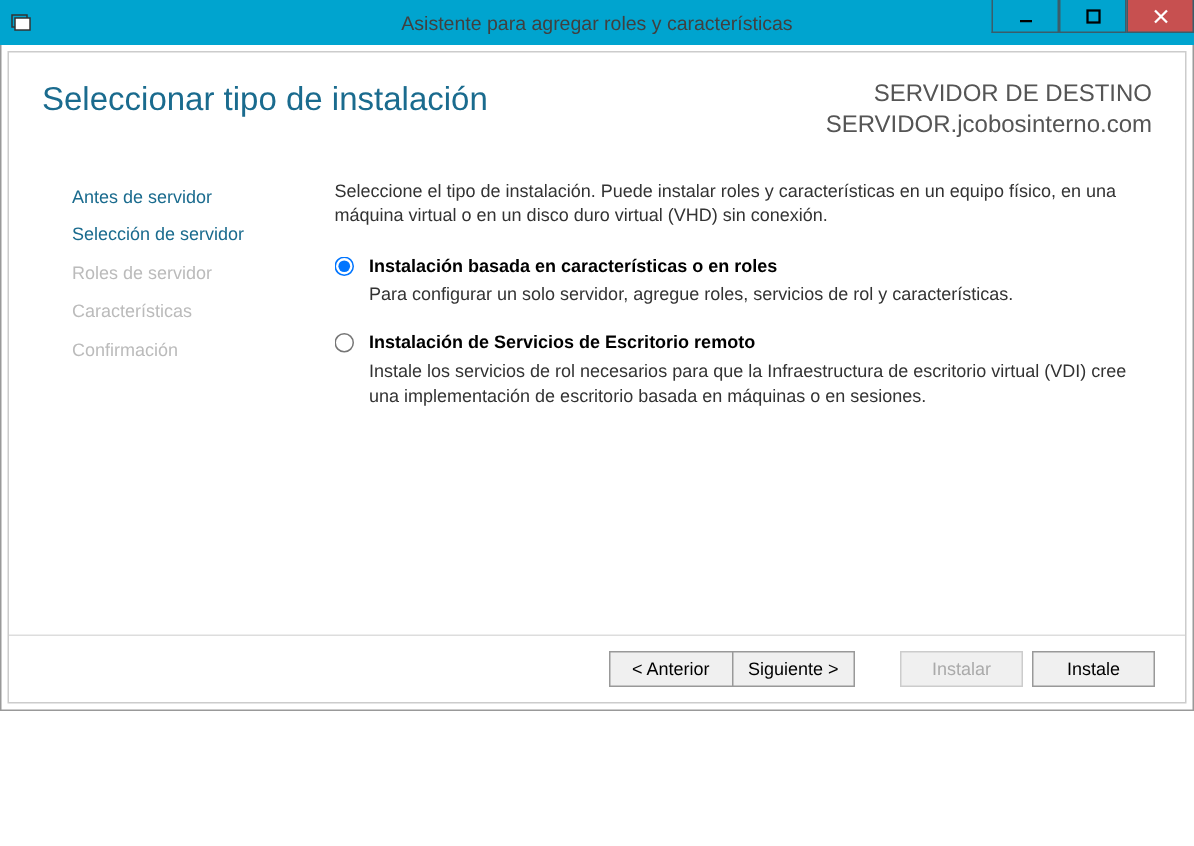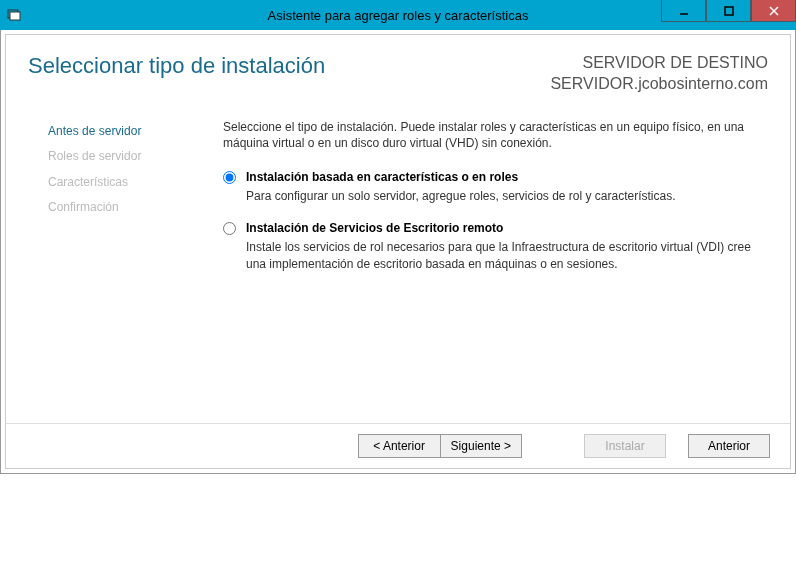--- a/index.html
+++ b/index.html
@@ -25,21 +25,21 @@
       display: inline-flex;
       align-items: center;
       justify-content: center;
     }
     .titlebar-title {
       position: absolute;
       left: 0;
       right: 0;
       text-align: center;
       font-size: 13px;
-      color: #000000;
+      color: #404040;
       pointer-events: none;
     }
     .window-controls {
       display: flex;
       height: 100%;
     }
     .win-btn {
       width: 45px;
       height: 22px;
       display: flex;
@@ -140,21 +140,21 @@
     }
     .footer {
       position: absolute;
       bottom: 0;
       left: 0;
       right: 0;
       border-top: 1px solid #ddd;
       padding: 10px 20px;
       display: flex;
       justify-content: flex-end;
-      gap: 22px;
+      gap: 6px;
     }
     .btn {
       min-width: 82px;
       height: 24px;
       border: 1px solid #999;
       background: #f0f0f0;
       font-size: 12px;
       cursor: pointer;
       padding: 0 10px;
     }
@@ -206,20 +206,21 @@
       <div class="page-title">Seleccionar tipo de instalación</div>
       <div class="dest-info">
         <div>SERVIDOR DE DESTINO</div>
         <div>SERVIDOR.jcobosinterno.com</div>
       </div>
     </div>
 
     <div class="body">
       <div class="sidebar">
         <div class="side-item">Antes de servidor</div>
+        <div class="side-item">Selección de servidor</div>
         <div class="side-item disabled">Roles de servidor</div>
         <div class="side-item disabled">Características</div>
         <div class="side-item disabled">Confirmación</div>
       </div>
 
       <div class="main">
         <div class="intro">Seleccione el tipo de instalación. Puede instalar roles y características en un equipo físico, en una máquina virtual o en un disco duro virtual (VHD) sin conexión.</div>
 
         <div class="option">
           <input type="radio" class="radio" name="itype" checked="" style="">
@@ -239,16 +240,16 @@
       </div>
     </div>
 
     <div class="footer">
       <div class="btn-group">
         <button class="btn">&lt; Anterior</button>
         <button class="btn">Siguiente &gt;</button>
       </div>
       <div class="gap"></div>
       <button class="btn disabled">Instalar</button>
-      <button class="btn">Anterior</button>
+      <button class="btn">Instale</button>
     </div>
   </div>
 </div>
 
 </body></html>

